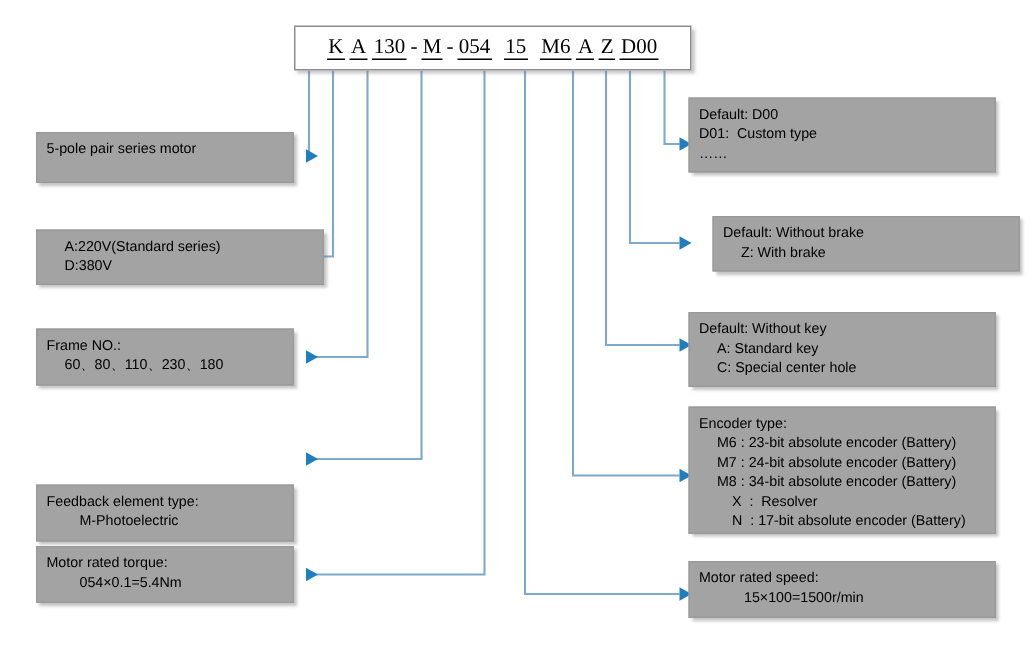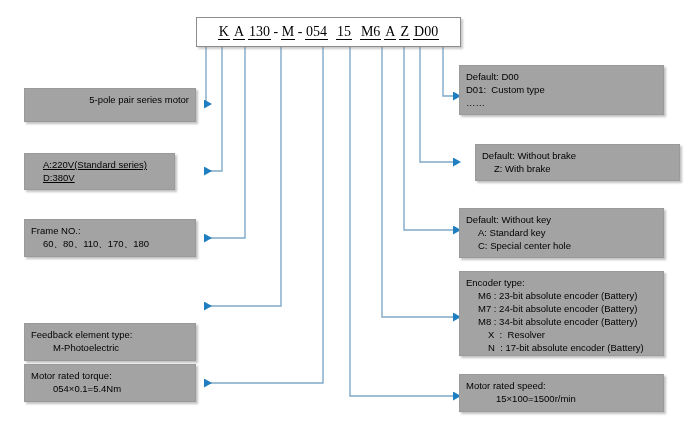--- a/index.html
+++ b/index.html
@@ -17,21 +17,21 @@
   .box{
     position:absolute;z-index:2;box-sizing:border-box;
     background:#a3a3a3;
     border:1px solid #9a9a9a;
     box-shadow:2px 2px 2px rgba(120,120,120,0.45);
     font-size:9.5px;
     line-height:13px;
     padding:4px 6px;
   }
   .box .ln{white-space:pre;}
-  .box .ctr{text-align:right;}
+  .box .ctr{text-align:left;}
   .ind1{padding-left:12px;}
   .ind2{padding-left:22px;}
   .ind3{padding-left:30px;}
 
   
   #code-box{
     position:absolute;z-index:3;box-sizing:border-box;
     left:196px;top:17px;width:265px;height:30px;
     background:#ffffff;
     border:1px solid #8d8d8d;
@@ -106,28 +106,28 @@
         <span class="seg">A</span>
         <span class="seg">Z</span>
         <span class="seg">D00</span>
       </div>
   </div>
 
   <div class="box" style="left:24px;top:88px;width:172px;height:34px;">
       <div class="ln ctr">5-pole pair series motor</div>
     </div>
 
-  <div class="box" style="left:24px;top:153px;width:151px;height:37px;text-decoration:underline;">
+  <div class="box" style="left:24px;top:153px;width:192px;height:37px;">
       <div class="ln ind1">A:220V(Standard series)</div>
       <div class="ln ind1">D:380V</div>
     </div>
 
   <div class="box" style="left:24px;top:219px;width:172px;height:38px;">
       <div class="ln">Frame NO.:</div>
-      <div class="ln ind1">60、80、110、170、180</div>
+      <div class="ln ind1">60、80、110、230、180</div>
     </div>
 
   <div class="box" style="left:24px;top:287px;width:172px;height:38px;margin-top:36px;">
       <div class="ln">Feedback element type:</div>
       <div class="ln ind2">M-Photoelectric</div>
     </div>
 
   <div class="box" style="left:24px;top:364px;width:172px;height:38px;">
       <div class="ln">Motor rated torque:</div>
       <div class="ln ind2">054×0.1=5.4Nm</div>

